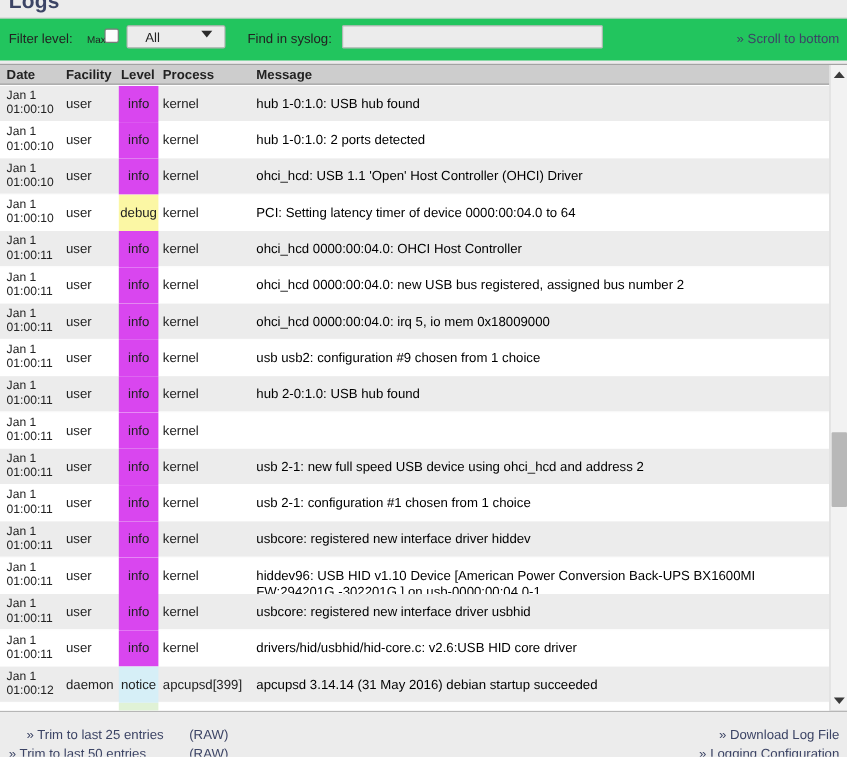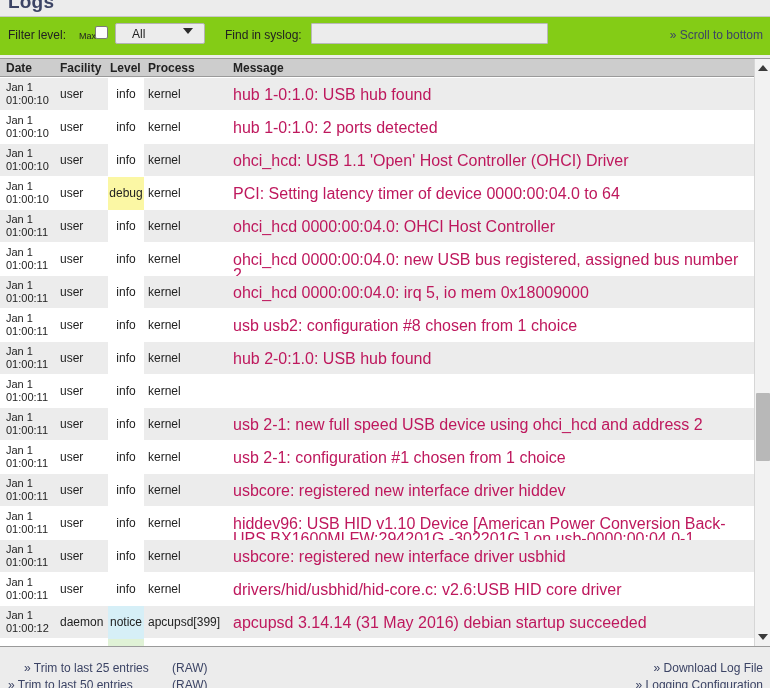--- a/index.html
+++ b/index.html
@@ -43,21 +43,21 @@
     background: #c8c8c8;
   }
 
   
   .filter-bar {
     position: absolute;
     left: 0;
     top: 17px;
     width: 770px;
     height: 38px;
-    background: #84cc16;
+    background: #22c55e;
     box-sizing: border-box;
   }
 
   .filter-label {
     position: absolute;
     left: 8px;
     top: 11px;
     font-size: 12px;
     color: #222;
     white-space: nowrap;
@@ -234,43 +234,43 @@
     left: 108px;
     top: 0;
     width: 36px;
     height: 33px;
     text-align: center;
     font-size: 12px;
     color: #222;
     box-sizing: border-box;
     padding-top: 9px;
   }
-  .lvl-info   { background: #ffffff; }
+  .lvl-info   { background: #d946ef; }
   .lvl-debug  { background: #fbf7a4; }
   .lvl-notice { background: #d6eff7; }
 
   .log-row .c-process {
     position: absolute;
     left: 148px;
     top: 9px;
     width: 80px;
     font-size: 12px;
     color: #222;
     white-space: nowrap;
     overflow: hidden;
   }
 
   .log-row .c-message {
     position: absolute;
     left: 233px;
     top: 9px;
     right: 6px;
-    font-size: 16px;
+    font-size: 12px;
     line-height: 15px;
-    color: #be185d;
+    color: #000000;
   }
 
   
   .level-strip-top {
     position: absolute;
     left: 108px;
     top: 0;
     width: 36px;
     height: 18px;
     background: #e0f2d6;
@@ -472,21 +472,21 @@
           <div class="c-message">ohci_hcd 0000:00:04.0: irq 5, io mem 0x18009000</div>
         </div>
         <div class="log-row even">
           <div class="c-date">
             <span>Jan 1</span>
             <span>01:00:11</span>
           </div>
           <div class="c-facility">user</div>
           <div class="c-level lvl-info">info</div>
           <div class="c-process">kernel</div>
-          <div class="c-message">usb usb2: configuration #8 chosen from 1 choice</div>
+          <div class="c-message">usb usb2: configuration #9 chosen from 1 choice</div>
         </div>
         <div class="log-row odd">
           <div class="c-date">
             <span>Jan 1</span>
             <span>01:00:11</span>
           </div>
           <div class="c-facility">user</div>
           <div class="c-level lvl-info">info</div>
           <div class="c-process">kernel</div>
           <div class="c-message">hub 2-0:1.0: USB hub found</div>

